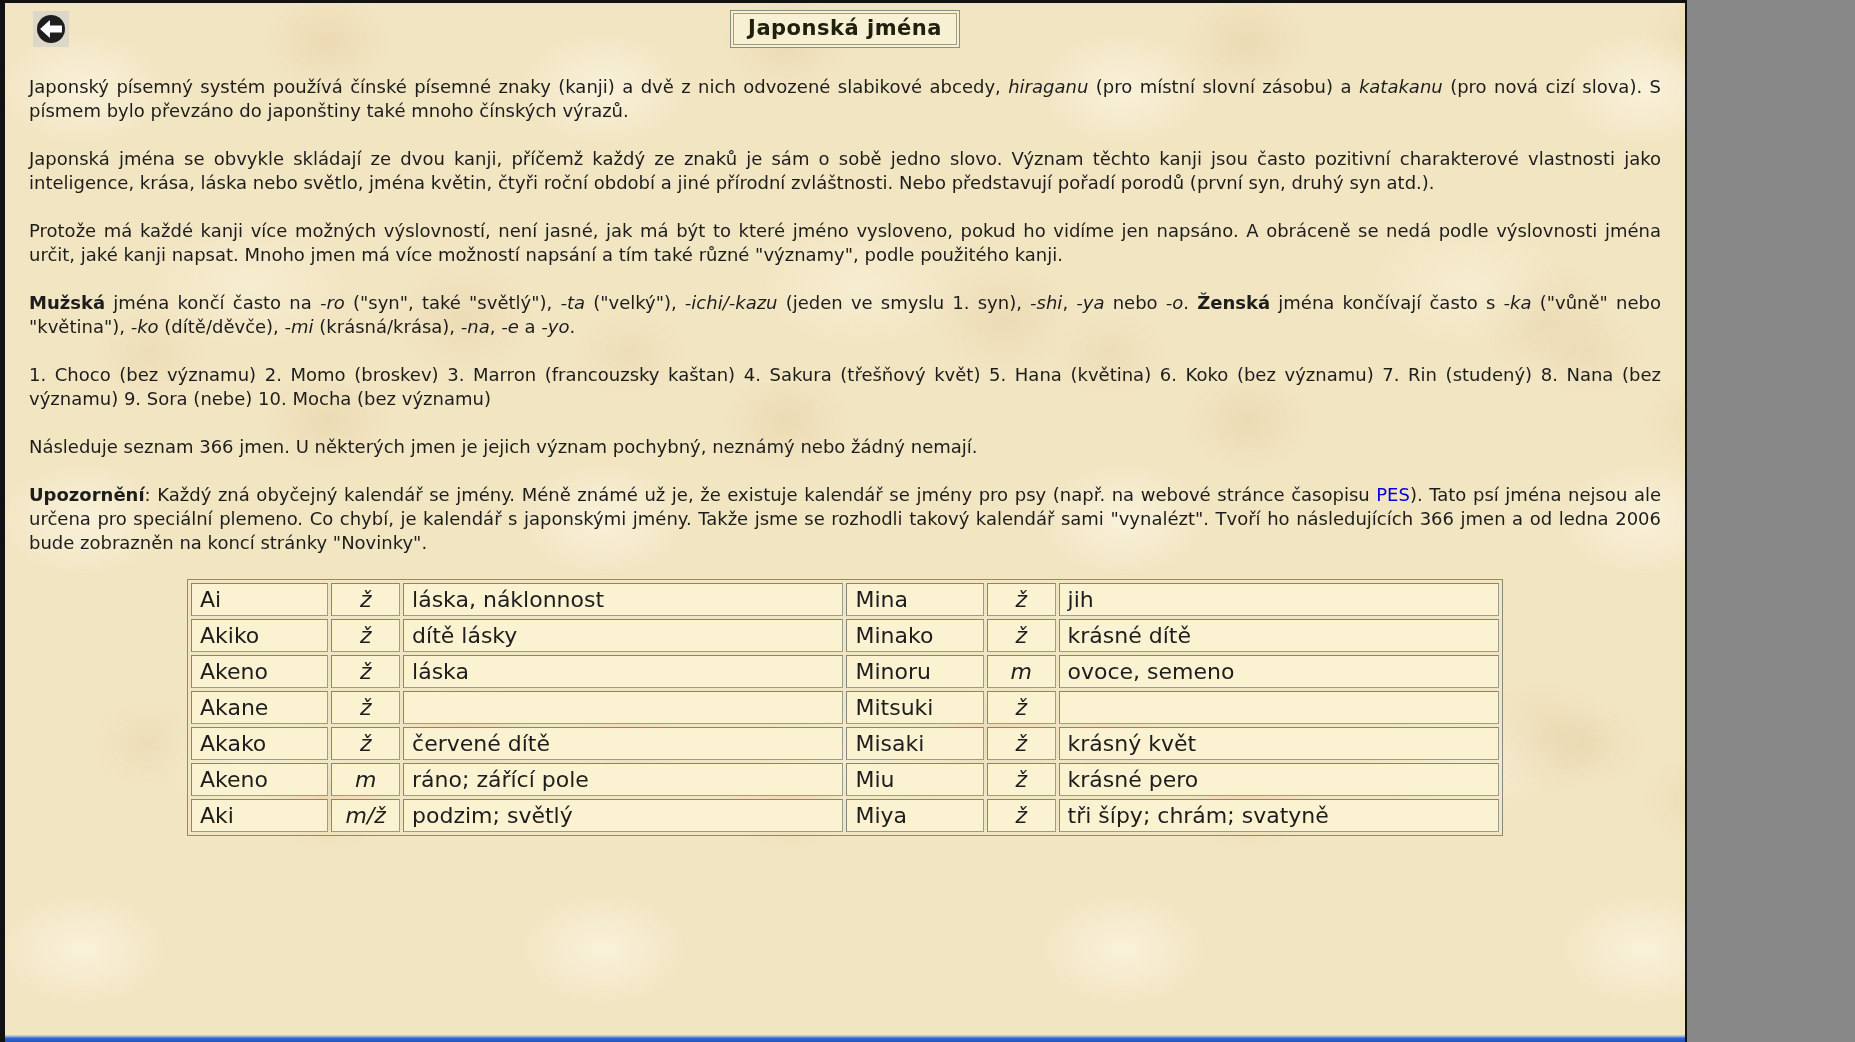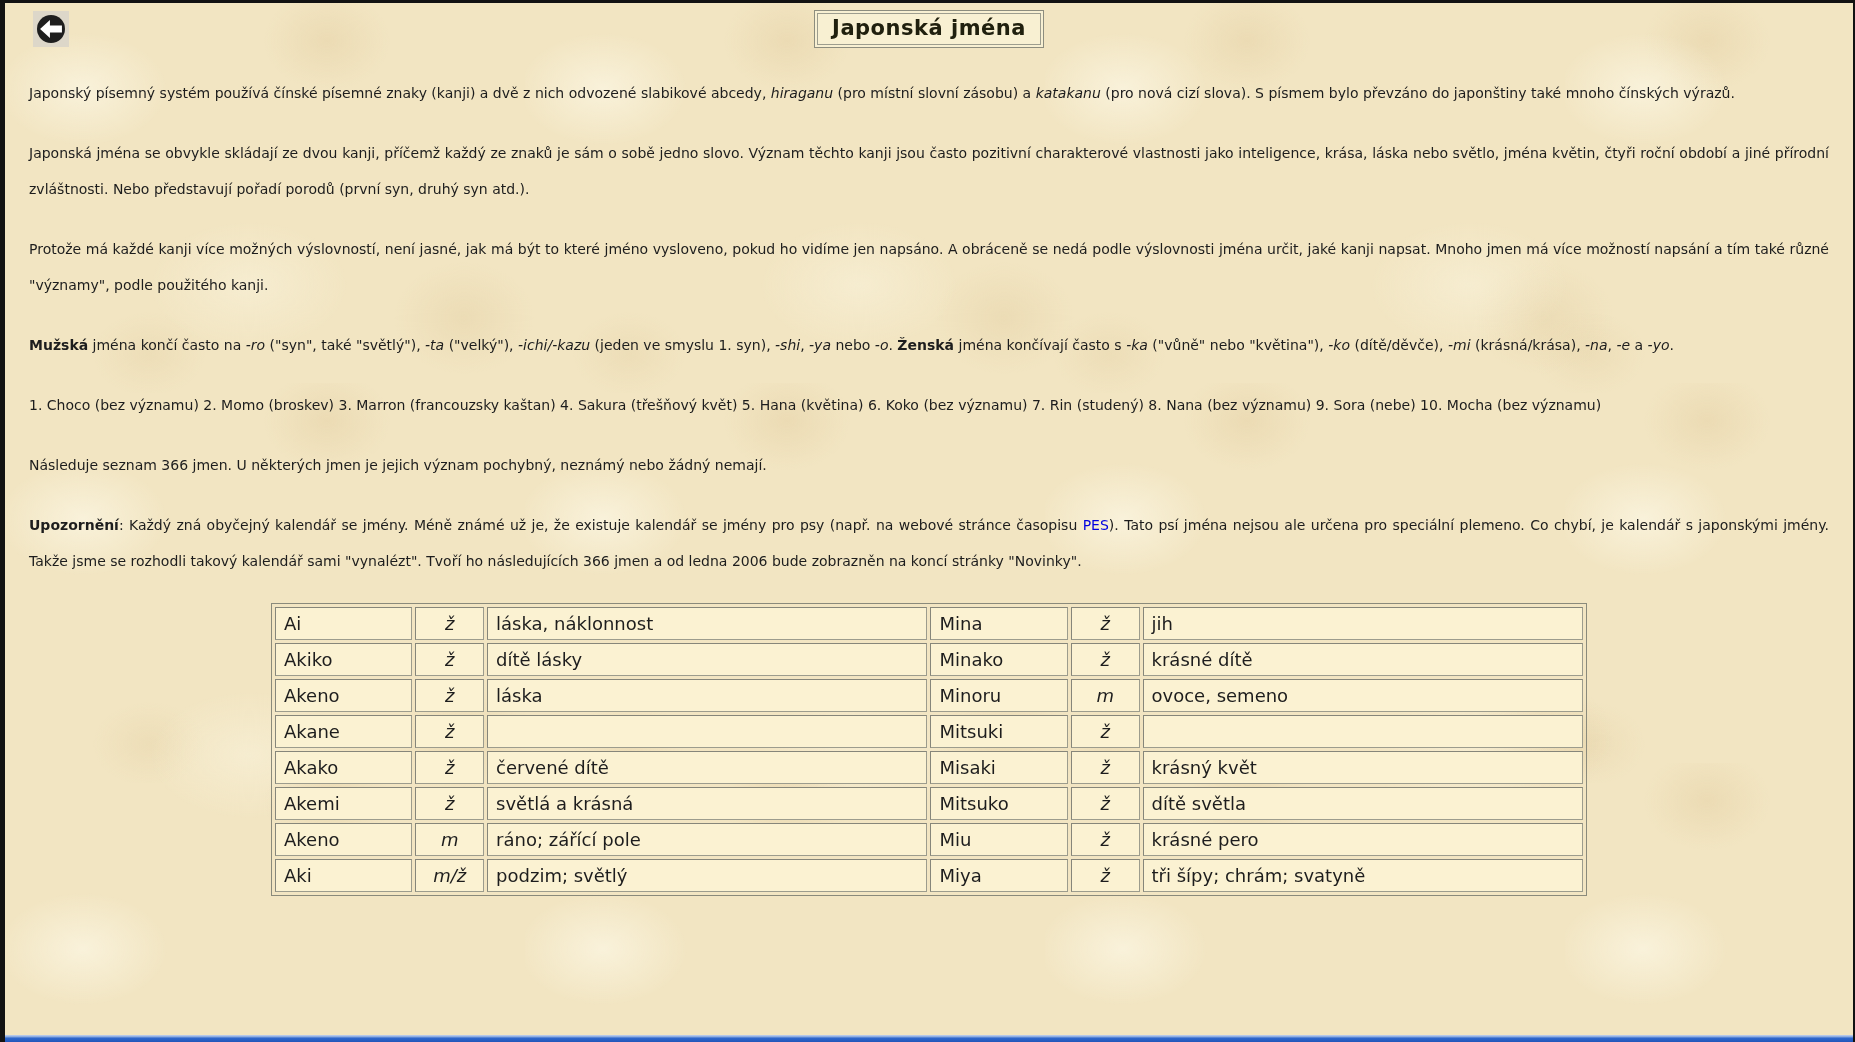--- a/index.html
+++ b/index.html
@@ -1,18 +1,18 @@
 <!DOCTYPE html>
 <html><head>
 <meta charset="utf-8">
 <style>
   html,body{margin:0;padding:0;}
   body{font-family:"DejaVu Sans",sans-serif;background:#888;}
   .page{
-    position:relative;width:1855px;height:1042px;box-sizing:border-box;
+    position:relative;width:1687px;height:1042px;box-sizing:border-box;
     border-top:3px solid #121212;border-left:5px solid #121212;border-right:2px solid #121212;
     overflow:hidden;
     background-color:#f2e5c2;
     background-image:
       radial-gradient(ellipse 120px 80px at 15% 20%, rgba(255,252,238,0.55), rgba(255,252,238,0) 70%),
       radial-gradient(ellipse 90px 70px at 70% 10%, rgba(222,198,150,0.32), rgba(222,198,150,0) 70%),
       radial-gradient(ellipse 140px 90px at 40% 60%, rgba(250,244,222,0.5), rgba(250,244,222,0) 70%),
       radial-gradient(ellipse 100px 80px at 85% 75%, rgba(220,196,148,0.28), rgba(220,196,148,0) 70%),
       radial-gradient(ellipse 80px 60px at 30% 90%, rgba(224,202,156,0.28), rgba(224,202,156,0) 70%);
     background-size:520px 430px,460px 380px,610px 470px,540px 420px,480px 390px;
@@ -26,30 +26,30 @@
   .title-wrap{text-align:center;}
   .title-box{
     display:inline-block;border:1px solid #8d8d7e;background:#f8f0d2;padding:2px;margin-top:1px;
   }
   .title-inner{
     border:1px solid #9d9d8e;padding:2px 14px 4px 14px;
     font-weight:bold;font-size:21px;color:#20200e;letter-spacing:0.5px;
   }
   p{
     margin:24px 0;text-align:justify;
-    font-size:14px;line-height:36px;color:#1d1d1d;
+    font-size:18px;line-height:24px;color:#1d1d1d;
   }
   p a{color:#0000e0;text-decoration:none;cursor:pointer;}
   table.names{
     margin:24px auto 0 auto;border-collapse:separate;border-spacing:3px;
     border:1px solid #8a8a7b;width:1316px;table-layout:fixed;
   }
   td{
     border:1px solid #9c9c8d;border-top-color:#86867a;border-left-color:#86867a;
-    background:#fbf2d2;font-size:18px;line-height:29px;padding:1px 8px;
+    background:#fbf2d2;font-size:22px;line-height:29px;padding:1px 8px;
     color:#1d1d1d;overflow:hidden;white-space:nowrap;
   }
   td.gender{text-align:center;font-style:italic;padding:1px 2px;}
   .bottom-strip{
     position:absolute;left:0;right:0;bottom:0;height:7px;z-index:5;
     background:linear-gradient(to bottom,#c6d4ee 0px,#7fa2dd 2px,#2f68cd 3px,#2256b9 100%);
   }
 </style>
 </head>
 <body>
@@ -127,28 +127,20 @@
           </tr>
           <tr>
             <td class="">Akako</td>
             <td class="gender">ž</td>
             <td class="">červené dítě</td>
             <td class="">Misaki</td>
             <td class="gender">ž</td>
             <td class="">krásný květ</td>
           </tr>
           <tr>
-            <td class="">Akemi</td>
-            <td class="gender">ž</td>
-            <td class="">světlá a krásná</td>
-            <td class="">Mitsuko</td>
-            <td class="gender">ž</td>
-            <td class="">dítě světla</td>
-          </tr>
-          <tr>
             <td class="">Akeno</td>
             <td class="gender">m</td>
             <td class="">ráno; zářící pole</td>
             <td class="">Miu</td>
             <td class="gender">ž</td>
             <td class="">krásné pero</td>
           </tr>
           <tr>
             <td class="">Aki</td>
             <td class="gender">m/ž</td>

